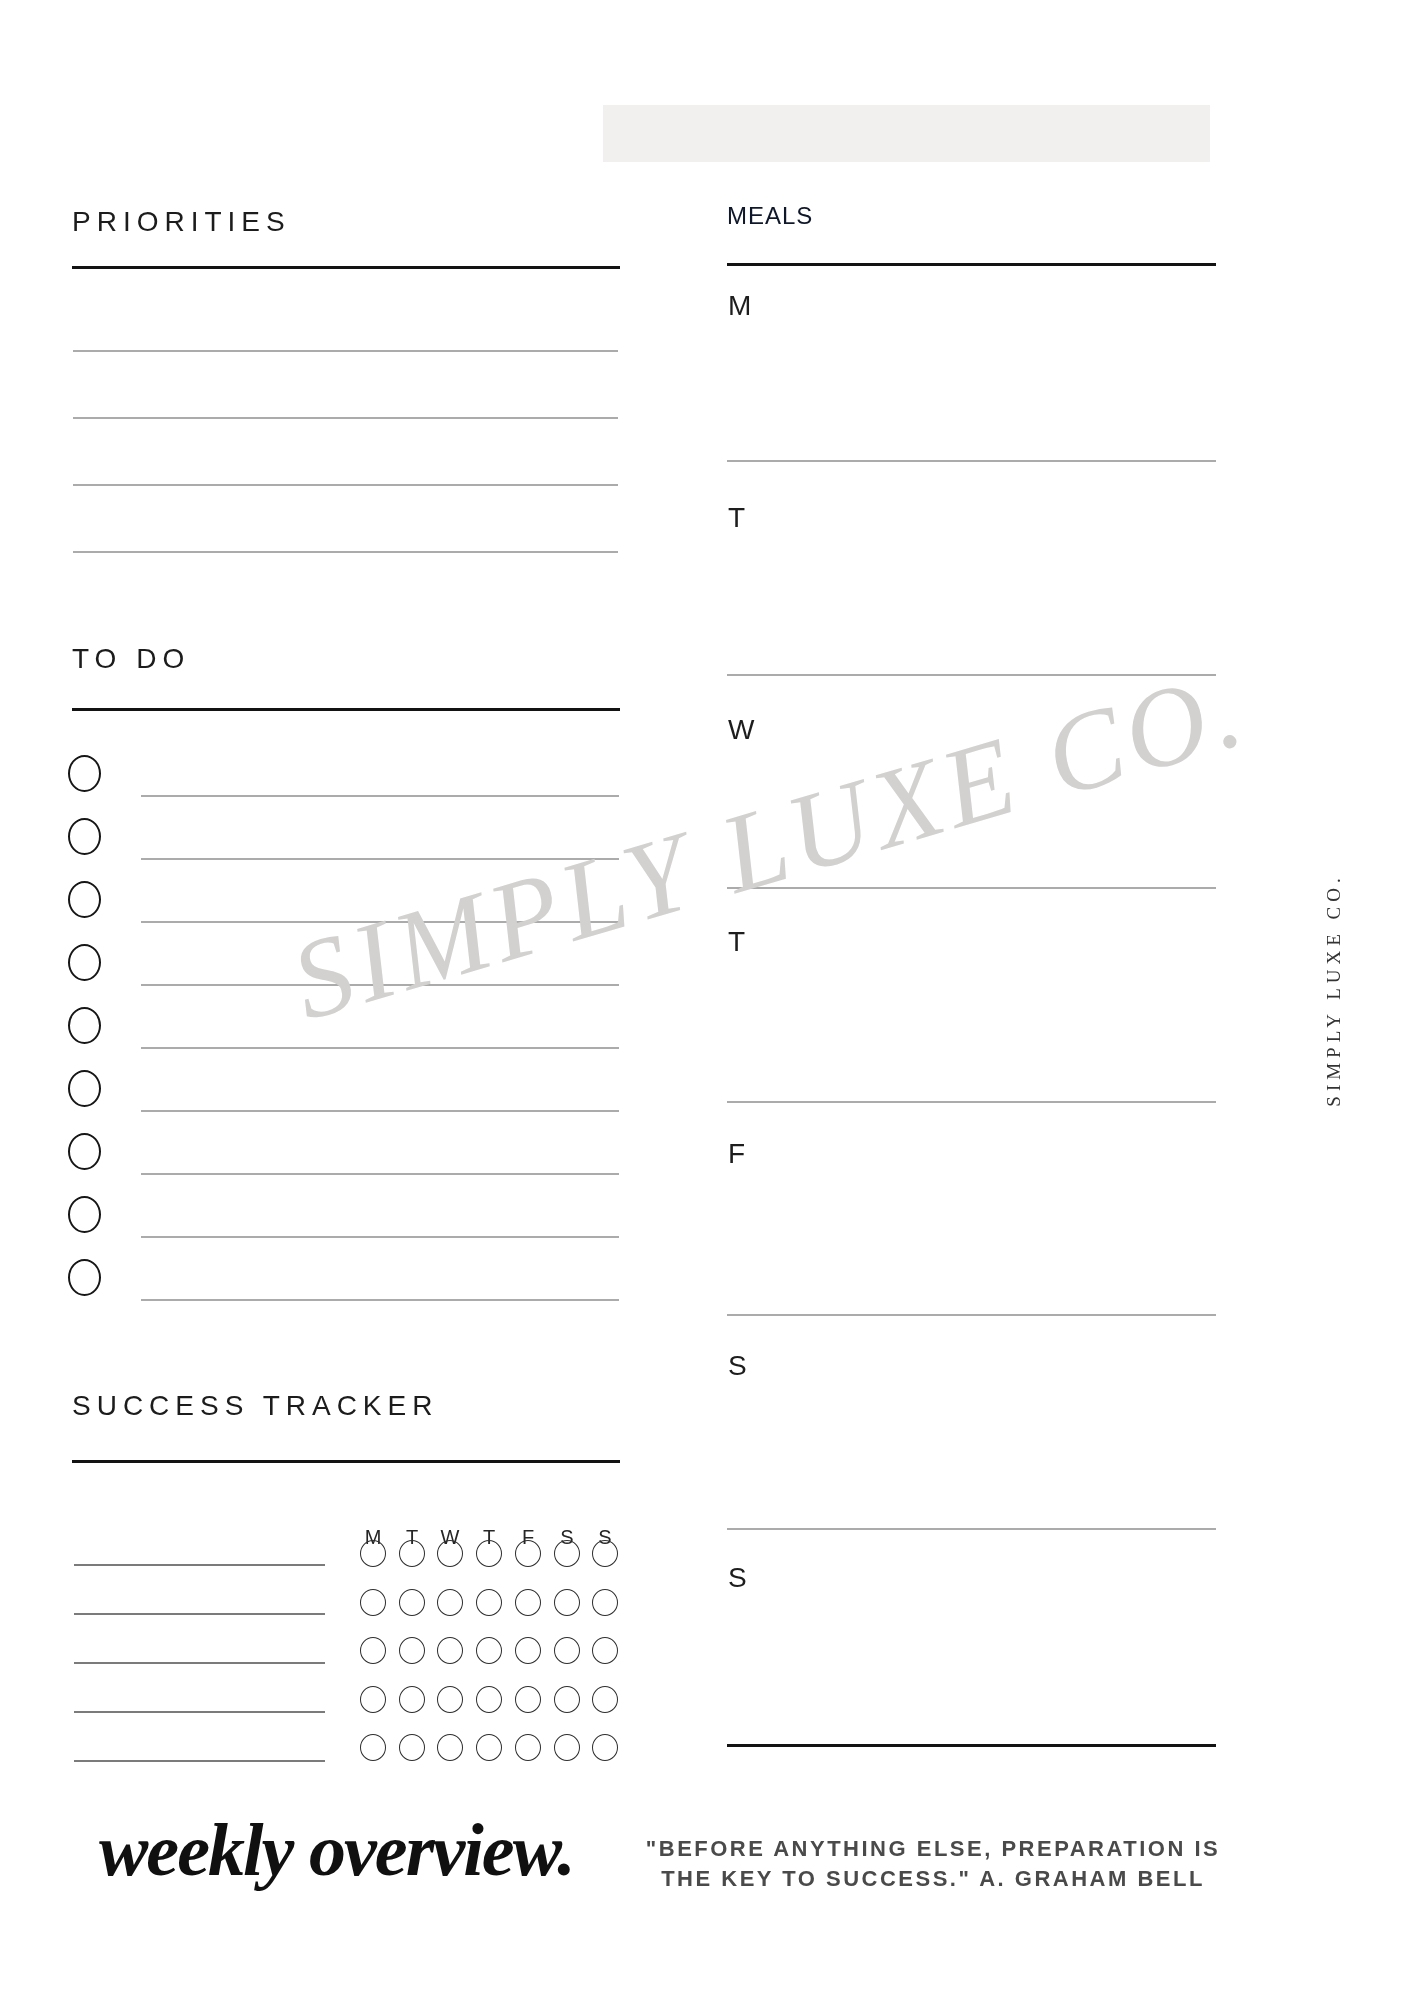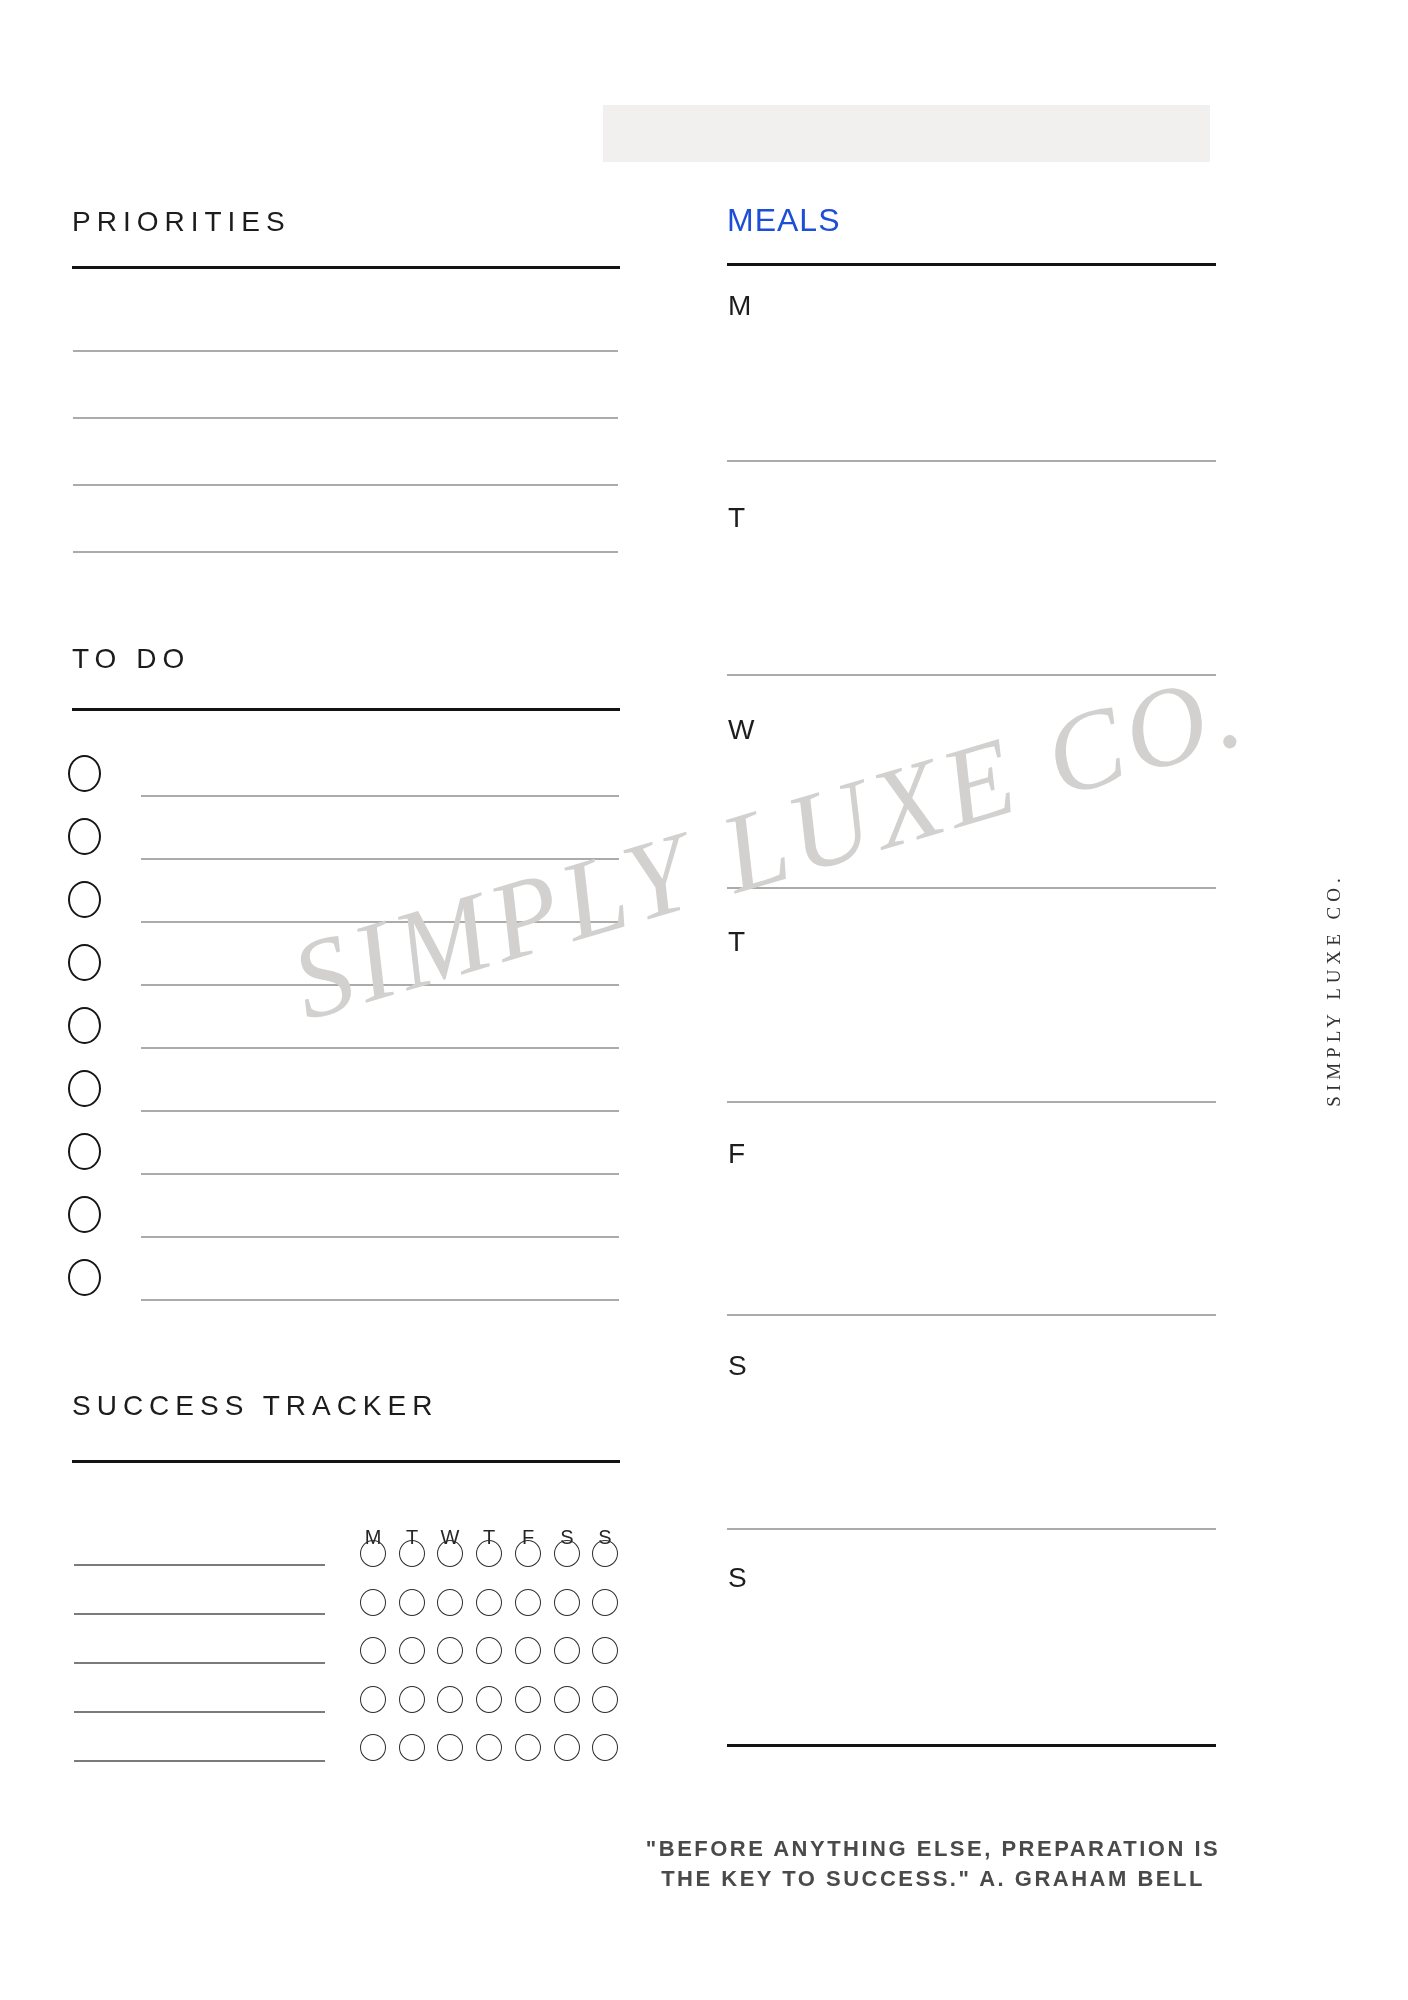--- a/index.html
+++ b/index.html
@@ -22,21 +22,21 @@
         transform:rotate(-16.5deg);transform-origin:left center;line-height:1;}
   .side-text-wrap{position:absolute;left:1233px;top:979px;width:200px;height:22px;
         transform:rotate(-90deg);display:flex;align-items:center;justify-content:center;}
   .side-text{font-family:"Liberation Serif",serif;font-size:19px;letter-spacing:5px;
         color:#333333;white-space:nowrap;line-height:1;}
   .page-title{position:absolute;left:99px;top:1813px;font-family:"Liberation Serif",serif;
         font-style:italic;font-weight:bold;font-size:74px;letter-spacing:-2px;color:#101010;
         line-height:1;white-space:nowrap;}
   .quote{position:absolute;left:643px;top:1834px;width:580px;text-align:center;
         color:#4a4a4a;font-size:22px;font-weight:bold;letter-spacing:2.5px;line-height:30px;}
-  .meals-heading{position:absolute;left:727px;top:204px;color:#1d4ed8;font-size:32px;
+  .meals-heading{position:absolute;left:727px;top:204px;color:#0f172a;font-size:24px;
         letter-spacing:1px;font-weight:400;line-height:1;}
 </style>
 </head>
 <body>
 
 <div id="page">
 
   <div class="top-bar"></div>
 
   <div class="section-heading" style="left:72px;top:208px;">PRIORITIES</div>
@@ -141,18 +141,19 @@
       <div class="day-label" style="left:728px;top:1564px;">S</div>
     </div>
   <div class="black-rule" style="left:727px;top:1744px;width:489px;"></div>
 
   <div class="watermark">SIMPLY LUXE CO.</div>
 
   <div class="side-text-wrap">
     <span class="side-text">SIMPLY LUXE CO.</span>
   </div>
 
+  <div class="page-title">weekly overview.</div>
   <div class="quote">
     <div>"BEFORE ANYTHING ELSE, PREPARATION IS</div>
     <div>THE KEY TO SUCCESS." A. GRAHAM BELL</div>
   </div>
 
 </div>
 
 </body></html>

